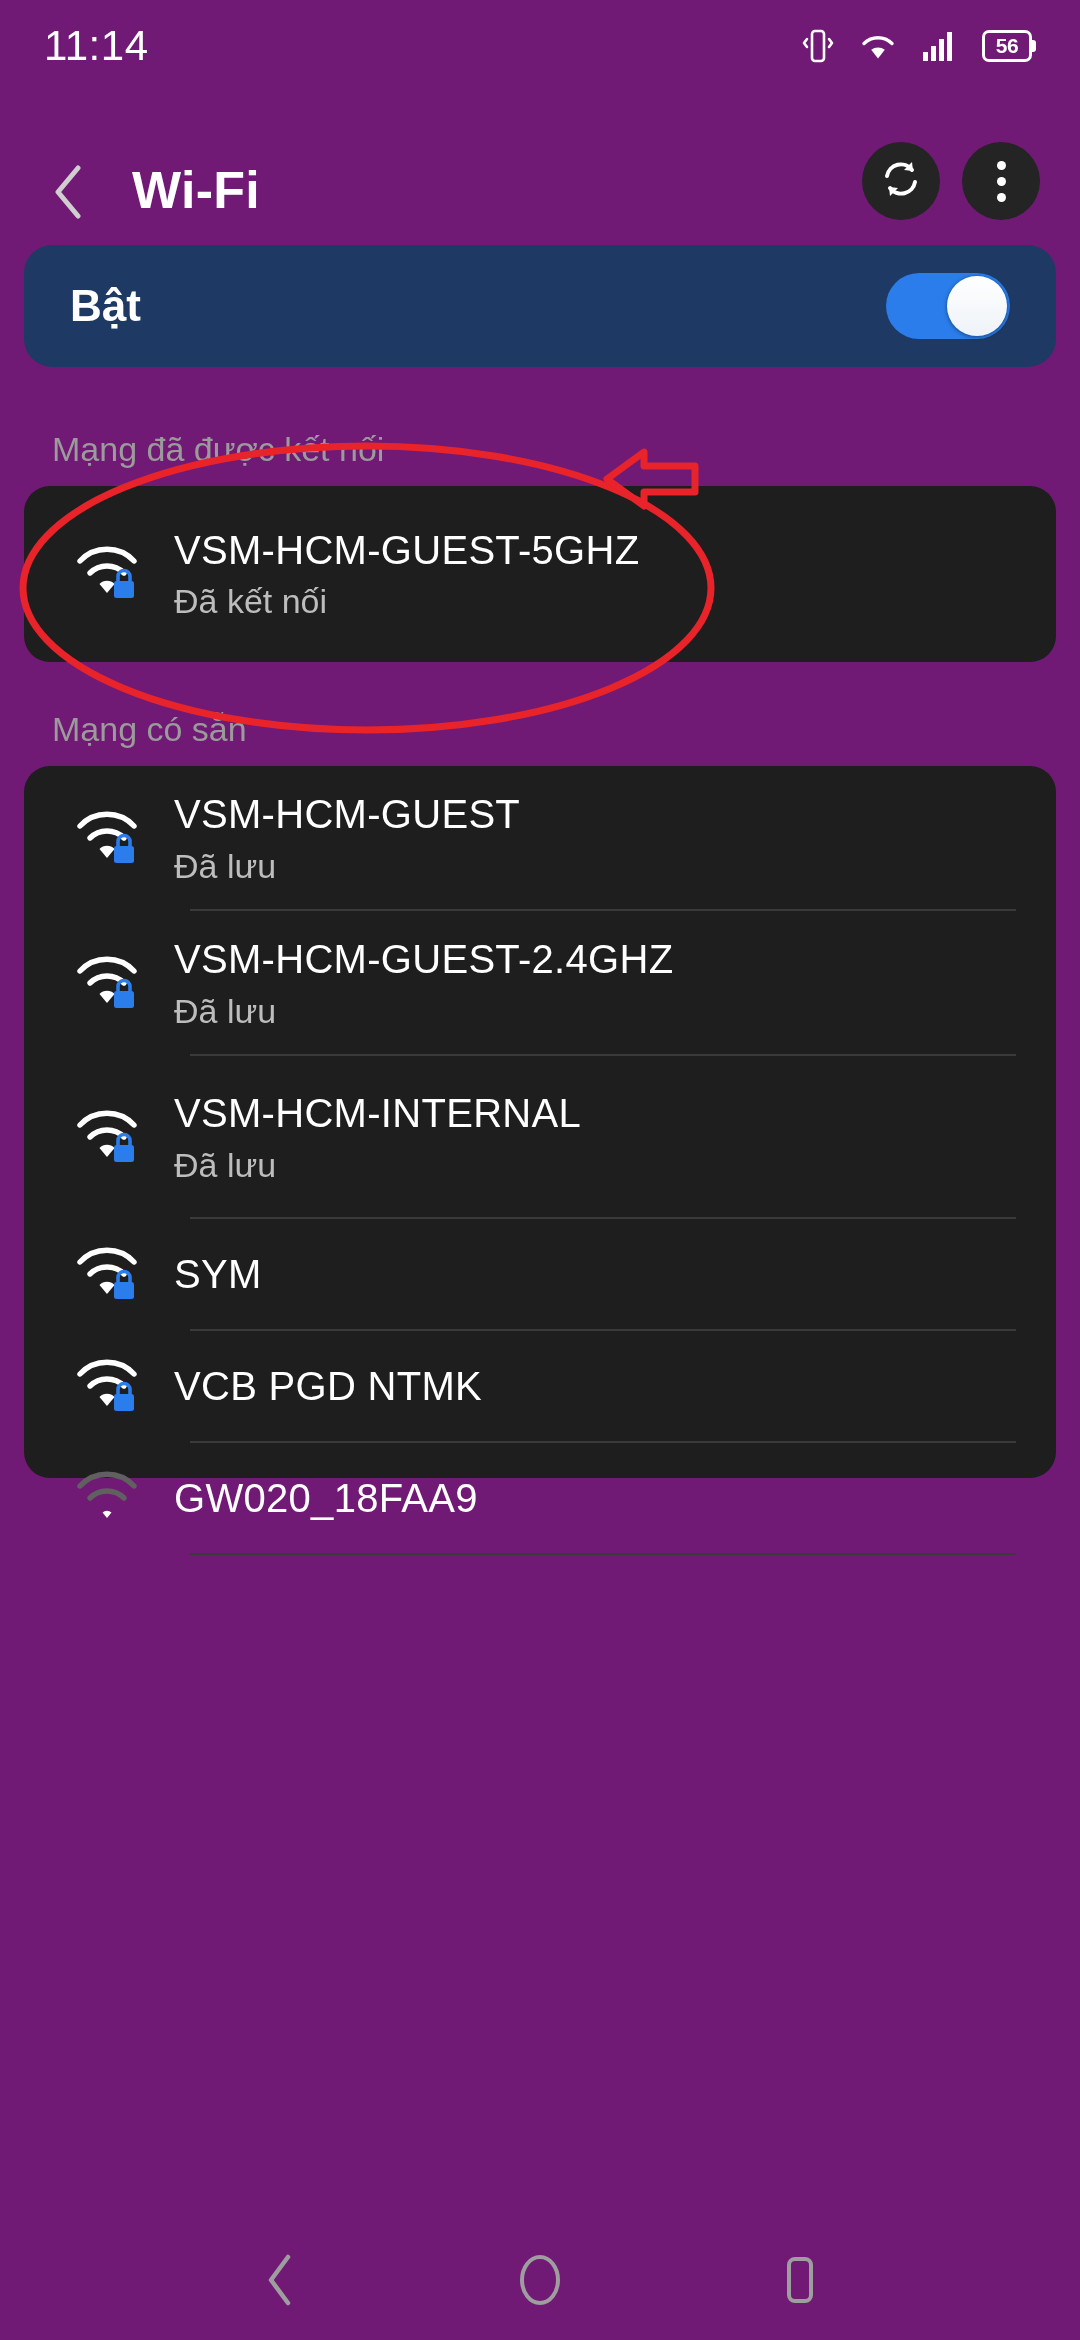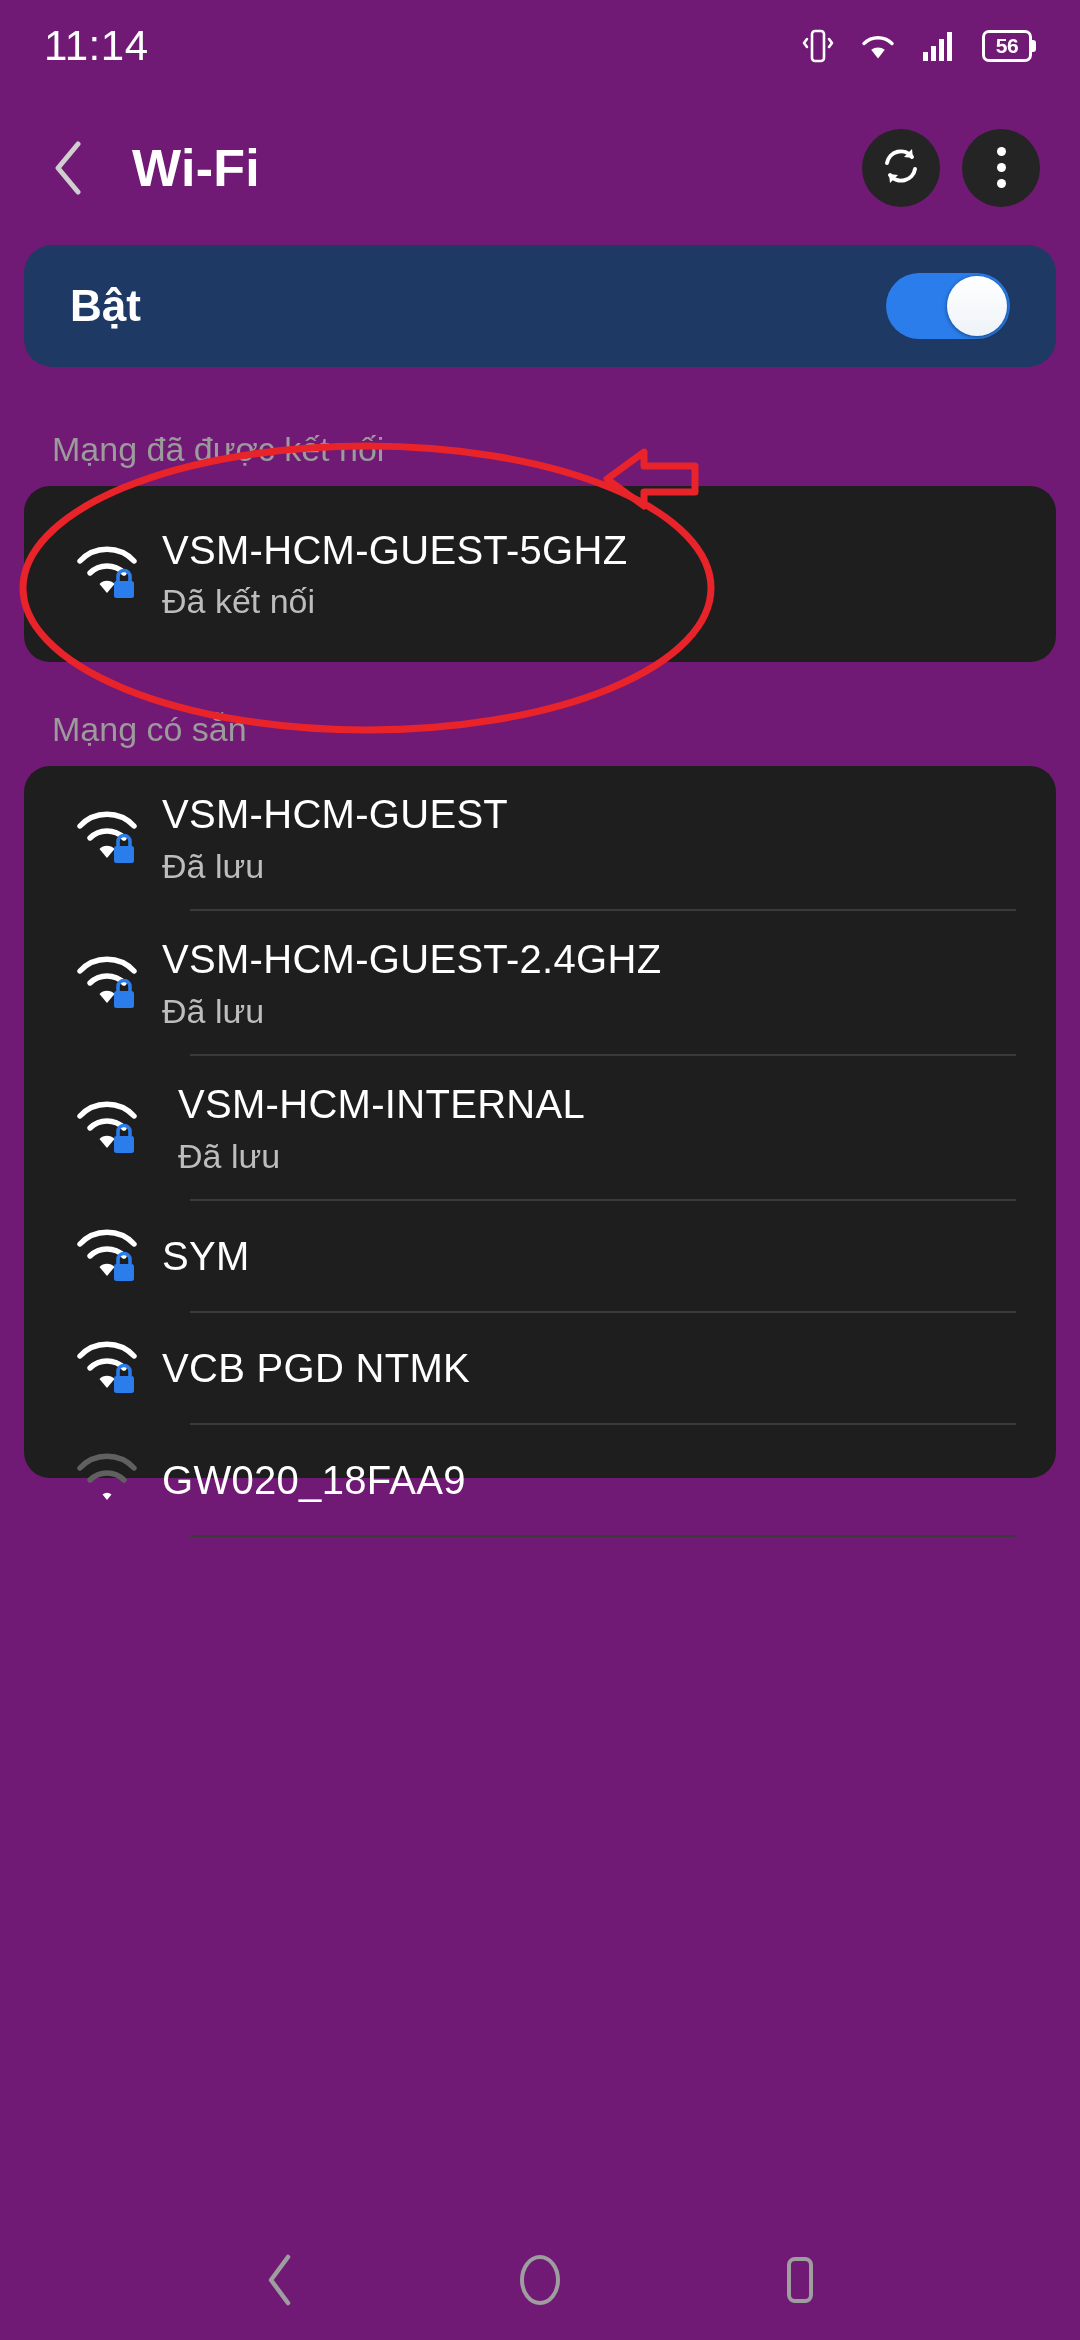--- a/index.html
+++ b/index.html
@@ -25,21 +25,21 @@
      border:3px solid #fff; border-radius:7px; }
   .batt-tip { position:absolute; right:0; top:10px; width:5px; height:12px;
      background:#fff; border-radius:0 3px 3px 0; }
   .batt-num { position:absolute; left:0; top:0; width:50px; height:32px;
      display:flex; align-items:center; justify-content:center;
      color:#fff; font-size:21px; font-weight:700; letter-spacing:-0.5px; }
 
   
   .appbar {
     position:absolute; left:0; top:115px; width:1080px; height:105px;
-    display:flex; align-items:center; padding:0 40px;
+    display:flex; align-items:flex-end; padding:0 40px;
   }
   .back-chevron { width:56px; height:56px; flex:0 0 auto; display:flex;
      align-items:center; justify-content:center; cursor:pointer; }
   .appbar-title {
     color:#fff; font-size:52px; font-weight:700; margin-left:36px; letter-spacing:0.3px;
   }
   .appbar-spacer { flex:1 1 auto; }
   .circle-btn {
     width:78px; height:78px; border-radius:50%; background:#242424;
     display:flex; align-items:center; justify-content:center; cursor:pointer;
@@ -77,21 +77,21 @@
     position:absolute; left:24px; width:1032px;
     background:#1e1e1e; border-radius:26px;
   }
 
   .net-row {
     display:flex; align-items:center; position:relative;
     padding:0 40px 0 44px; cursor:pointer;
   }
   .net-icon { width:78px; flex:0 0 78px; position:relative; height:78px;
      display:flex; align-items:center; justify-content:center; }
-  .net-text { margin-left:16px; display:flex; flex-direction:column; justify-content:center; }
+  .net-text { margin-left:28px; display:flex; flex-direction:column; justify-content:center; }
   .net-ssid { color:#ffffff; font-size:40px; font-weight:400; letter-spacing:0.3px; line-height:1.18; }
   .net-sub { color:#bdbdbd; font-size:34px; font-weight:400; margin-top:8px; line-height:1.15; }
   .divider {
     position:absolute; left:166px; right:40px; height:2px; background:#3a3a3a;
   }
 
   
   .add-row { display:flex; align-items:center; padding:0 40px 0 44px; cursor:pointer; }
   .plus-icon { width:78px; flex:0 0 78px; display:flex; align-items:center; justify-content:center; }
   .add-label { margin-left:28px; color:#4d9bf5; font-size:42px; font-weight:400; }
@@ -243,21 +243,21 @@
           <path d="M48 40 V35.5 A6 6 0 0 1 60 35.5 V40" fill="none" stroke="#2a7dea" stroke-width="3.6"></path>
         </svg>
       </div>
       <div class="net-text">
         <div class="net-ssid">VSM-HCM-GUEST-2.4GHZ</div>
         <div class="net-sub">Đã lưu</div>
       </div>
       <div class="divider" style="bottom:0;"></div>
     </div>
 
-    <div class="net-row" style="height:145px;gap:16px;">
+    <div class="net-row" style="height:163px;">
       <div class="net-icon">
         <svg width="74" height="66" viewBox="0 0 74 66">
           <path d="M37 52 L29.5 43 A10.5 10.5 0 0 1 44.5 43 Z" fill="#ffffff"></path>
           <path d="M20 32 A24 24 0 0 1 54 32" fill="none" stroke="#ffffff" stroke-width="5.4" stroke-linecap="round"></path>
           <path d="M10 20 A37 37 0 0 1 64 20" fill="none" stroke="#ffffff" stroke-width="5.4" stroke-linecap="round"></path>
           <rect x="44" y="40" width="20" height="17" rx="2.5" fill="#2a7dea"></rect>
           <path d="M48 40 V35.5 A6 6 0 0 1 60 35.5 V40" fill="none" stroke="#2a7dea" stroke-width="3.6"></path>
         </svg>
       </div>
       <div class="net-text">

